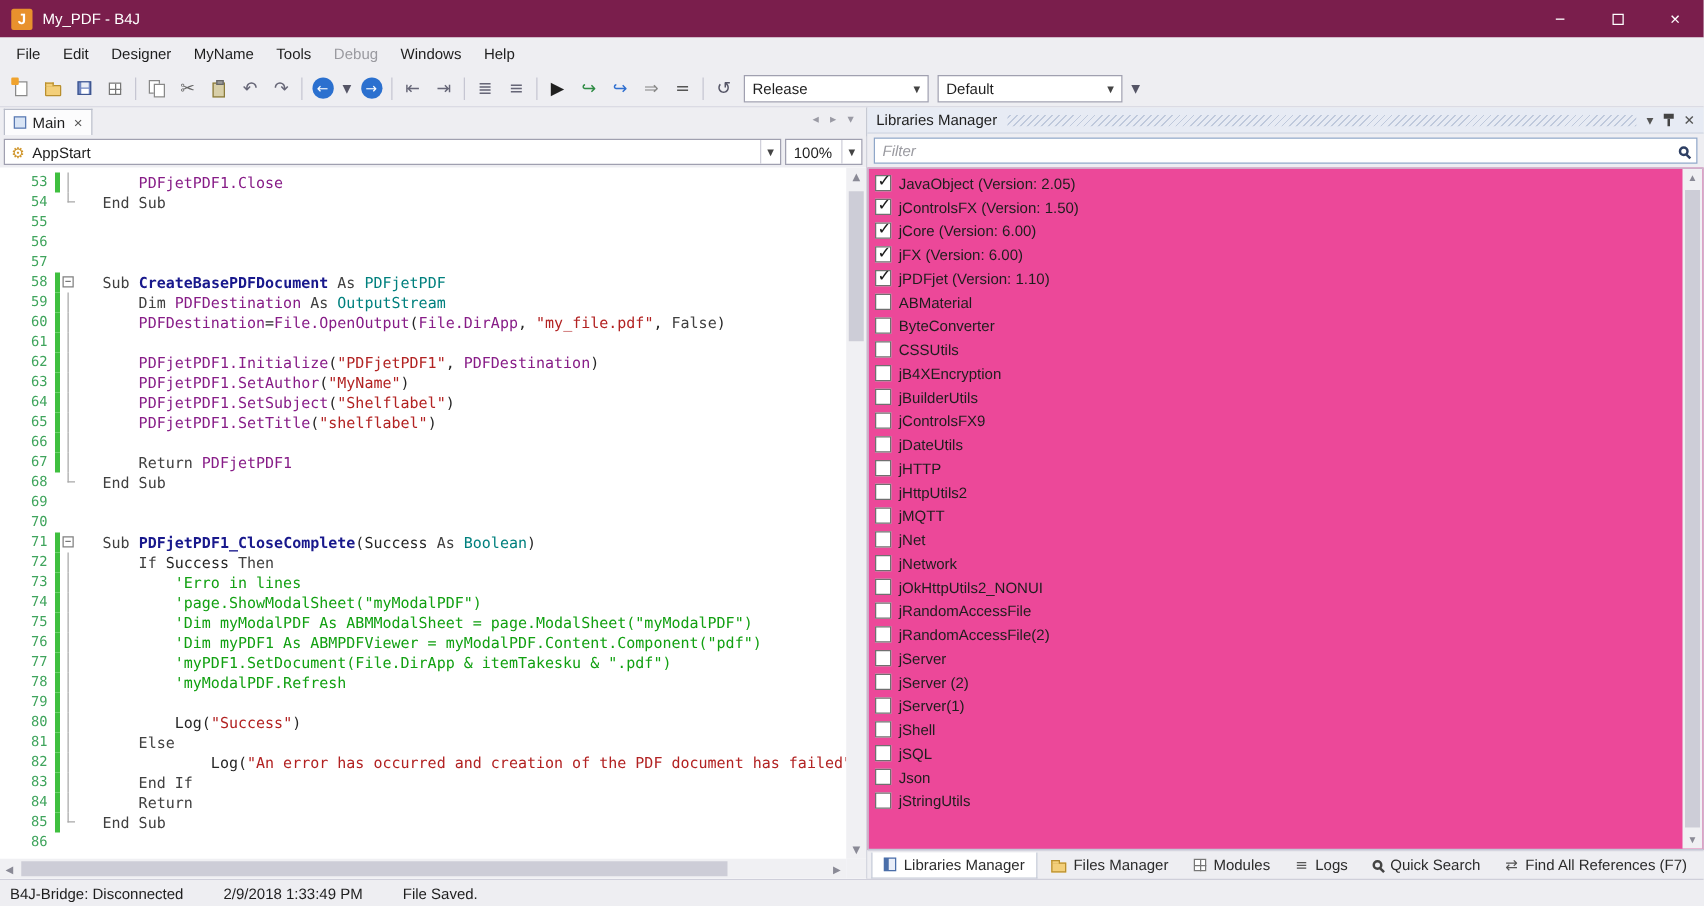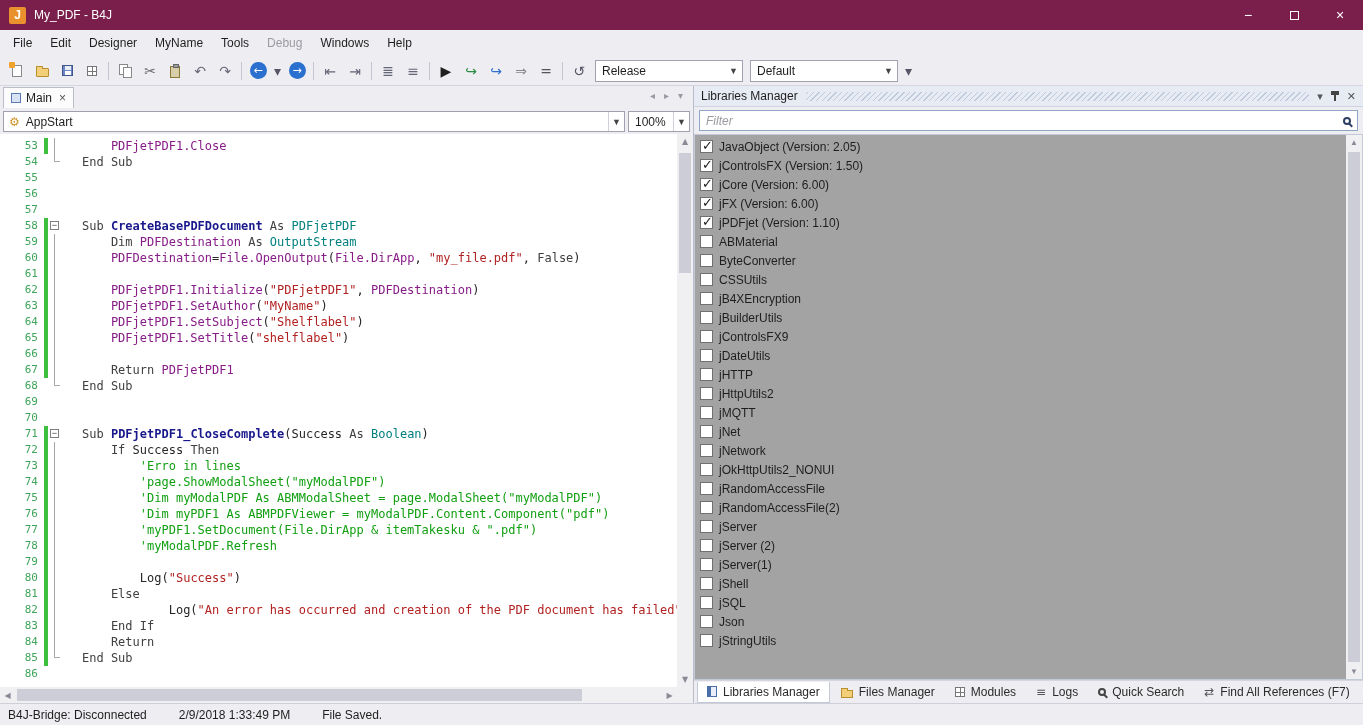--- a/index.html
+++ b/index.html
@@ -101,21 +101,21 @@
 
   
   .lib-pane{flex:1;display:flex;flex-direction:column;min-width:0;background:#eeeef2}
   .panel-header{flex:0 0 21px;display:flex;align-items:center;padding:0 7px;background:#e7ebf4;border-bottom:1px solid #cdd3e0}
   .crinkle{flex:1;height:9px;margin:0 8px;background:repeating-linear-gradient(-45deg,#bfc9dc 0 1px,transparent 1px 4px)}
   .panel-icons{display:flex;gap:11px;align-items:center;color:#555;font-family:"DejaVu Sans",sans-serif;font-size:11px}
   .filter-row{flex:0 0 27px;display:flex;align-items:center;padding:0 5px;background:#eeeef2}
   .filter-wrap{flex:1;height:21px;background:#fff;border:1px solid #8fa6c8;display:flex;align-items:center;padding:0 6px}
   .filter-wrap input{flex:1;border:none;outline:none;font-family:"Liberation Sans",sans-serif;font-size:12px;color:#333;background:transparent}
   .filter-wrap input::placeholder{font-style:italic;color:#9a9aa0}
-  .lib-list{flex:1;background:#a3a3a3;border:1px solid #c3c9d6;position:relative;overflow:hidden;margin:0}
+  .lib-list{flex:1;background:#ec4899;border:1px solid #c3c9d6;position:relative;overflow:hidden;margin:0}
   .lib-scroll{position:absolute;inset:2px 17px 0 3px;overflow:hidden}
   .librow{height:19px;display:flex;align-items:center;gap:6px;padding-left:2px}
   .cb{flex:0 0 13px;width:13px;height:13px;border:1px solid #707070;background:#fff;position:relative}
   .cb.checked::after{content:"✓";position:absolute;left:1px;top:-3px;font-size:13px;color:#1a1a1a;font-family:"DejaVu Sans",sans-serif}
   .libvscroll{position:absolute;top:0;right:0;bottom:0;width:16px;background:#f0f0f3;display:flex;flex-direction:column}
   .bottom-tabs{flex:0 0 23px;display:flex;align-items:center;background:#eeeef2;padding-left:3px;gap:2px;border-top:1px solid #d5d5e0}
   .btab{height:21px;display:flex;align-items:center;gap:6px;padding:0 9px;color:#2b2b2b;white-space:nowrap}
   .btab.selected{background:#fff;border:1px solid #c3c9d6;border-top:none}
   .btab .g{font-size:12px;color:#555}
 

